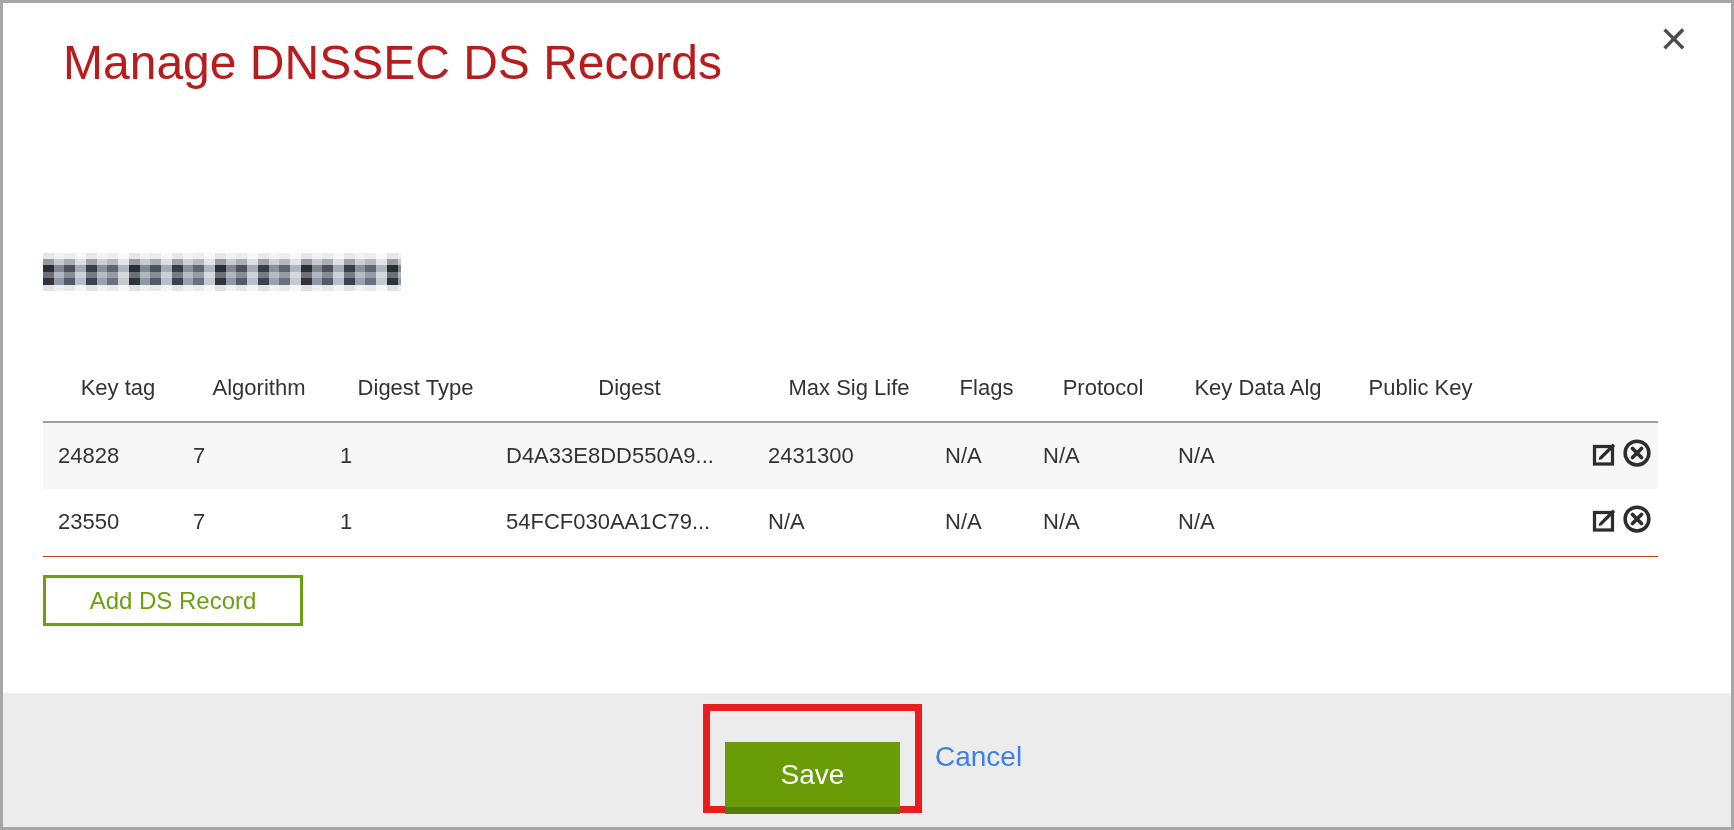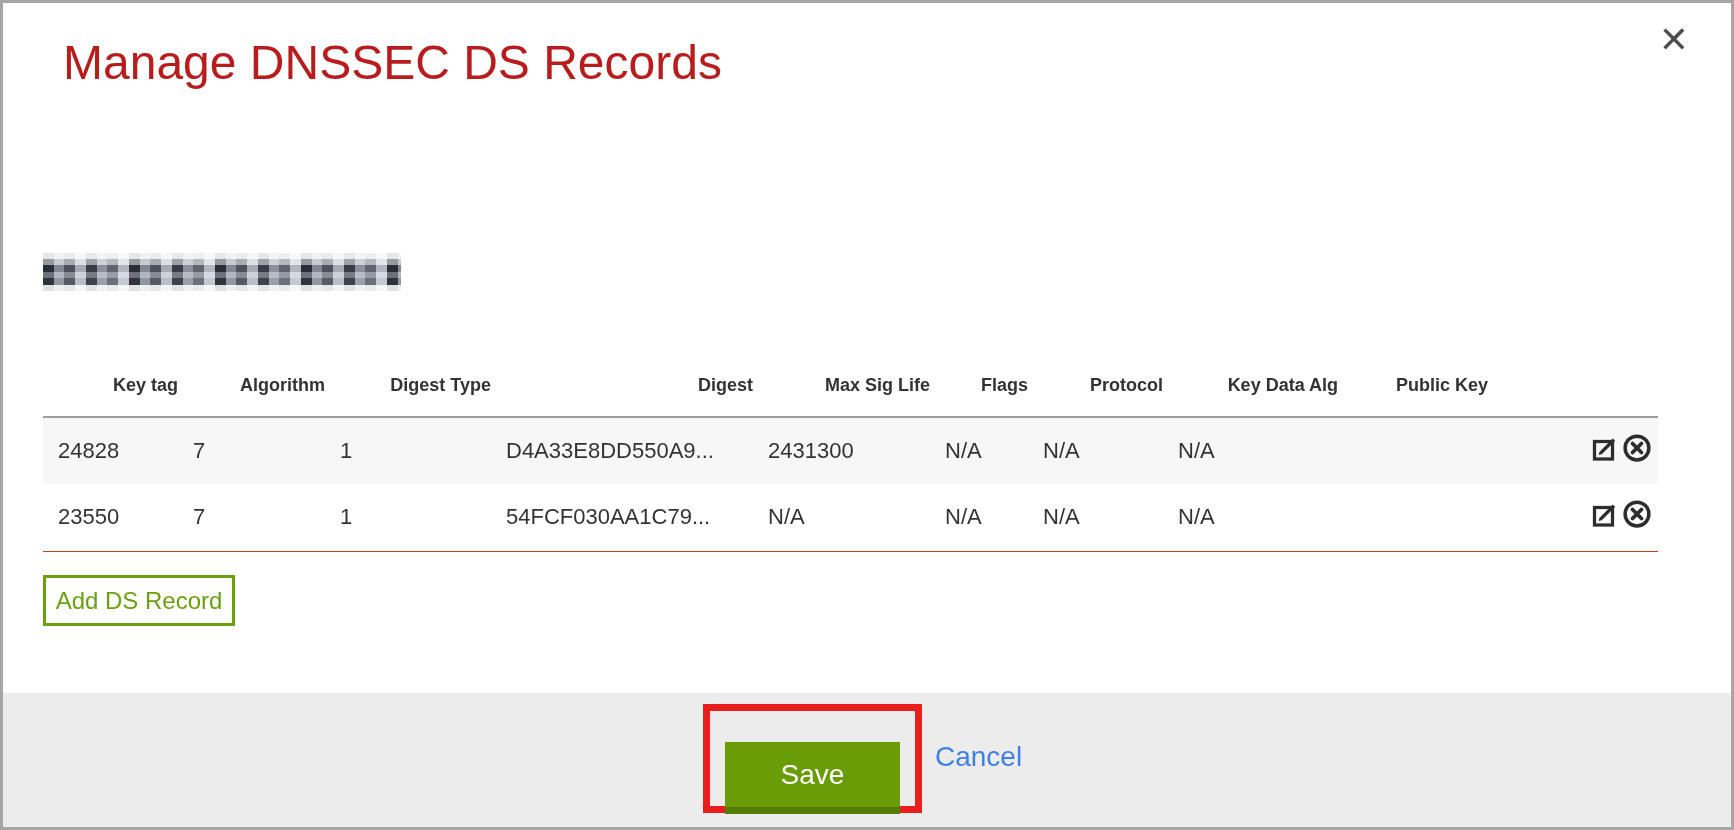--- a/index.html
+++ b/index.html
@@ -38,35 +38,35 @@
   }
   .instruction{
     position:absolute;left:40px;top:312px;
     font-size:27px;color:#333;
   }
   table.ds-table{
     position:absolute;left:40px;top:366px;width:1615px;
     border-collapse:collapse;table-layout:fixed;
   }
   .ds-table th{
-    text-align:right;font-weight:700;font-size:18px;color:#333;
+    text-align:center;font-weight:400;font-size:22px;color:#333;
     padding:6px 0 20px 15px;white-space:nowrap;overflow:hidden;
   }
   .ds-table tbody tr{height:67px;}
   .ds-table tbody tr.row-odd{background:#f7f7f7;border-top:2px solid #9e9e9e;}
   .ds-table tbody tr.row-even{background:#ffffff;border-bottom:1px solid #c2410c;}
   .ds-table td{
     font-size:22px;color:#333;padding-left:15px;
     white-space:nowrap;overflow:hidden;
   }
   .ds-table td.actions{text-align:right;padding-right:6px;padding-left:0;}
   .row-icons{display:inline-flex;align-items:center;gap:1px;}
   .icon-btn{background:none;border:none;padding:0;cursor:pointer;line-height:0;}
   .add-btn{
-    position:absolute;left:40px;top:572px;width:192px;height:51px;
+    position:absolute;left:40px;top:572px;width:260px;height:51px;
     box-sizing:border-box;background:#ffffff;
     border:3px solid #6ba10e;color:#6ba10e;
     font-size:24px;cursor:pointer;
     font-family:"Liberation Sans","DejaVu Sans",sans-serif;
   }
   .footer{
     position:absolute;left:0;right:0;bottom:0;height:134px;
     background:#ececec;
   }
   .save-annotation{

